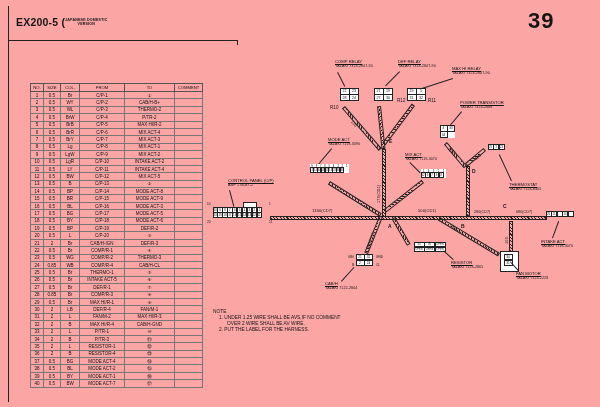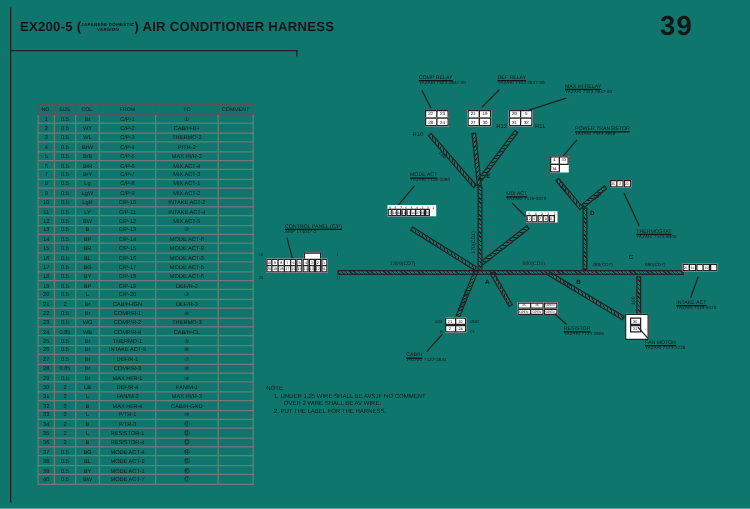--- a/index.html
+++ b/index.html
@@ -1,16 +1,16 @@
 <!DOCTYPE html>
 <html><head>
 <meta charset="utf-8">
 <style>
   html,body{margin:0;padding:0;background:#e8e8e8;}
-  #page{position:relative;width:600px;height:407px;background:#0f766e;overflow:hidden;
+  #page{position:relative;width:600px;height:407px;background:#fca5a5;overflow:hidden;
         font-family:"Liberation Sans",sans-serif;color:#151515;}
   
   #left-rule{position:absolute;left:8px;top:6px;width:1px;height:396px;background:#222;}
   #title-rule{position:absolute;left:8px;top:40px;width:230px;height:1px;background:#222;}
   #title-tick{position:absolute;left:237px;top:40px;width:1px;height:5px;background:#222;}
   
   #title{position:absolute;left:16px;top:16px;display:flex;align-items:center;font-weight:bold;font-size:10.5px;letter-spacing:.2px;white-space:nowrap;}
   #title .stack{display:inline-block;text-align:center;font-size:3.6px;line-height:4px;font-weight:bold;}
   #page-number{position:absolute;left:528px;top:8px;font-size:22px;font-weight:bold;letter-spacing:1px;}
   
@@ -60,21 +60,20 @@
   <div id="left-rule"></div>
   <div id="title-rule"></div>
   <div id="title-tick"></div>
 
   <div id="title">
     <span>EX200-5 (</span>
     <span class="stack">
       <span>JAPANESE DOMESTIC</span><br>
       <span>VERSION</span>
     </span>
-    <span>) AIR CONDITIONER HARNESS</span>
   </div>
 
   <div id="page-number">39</div>
 
   <table id="wire-table">
     <colgroup>
       <col style="width:13px">
         <col style="width:17px">
         <col style="width:19px">
       <col style="width:45px">

